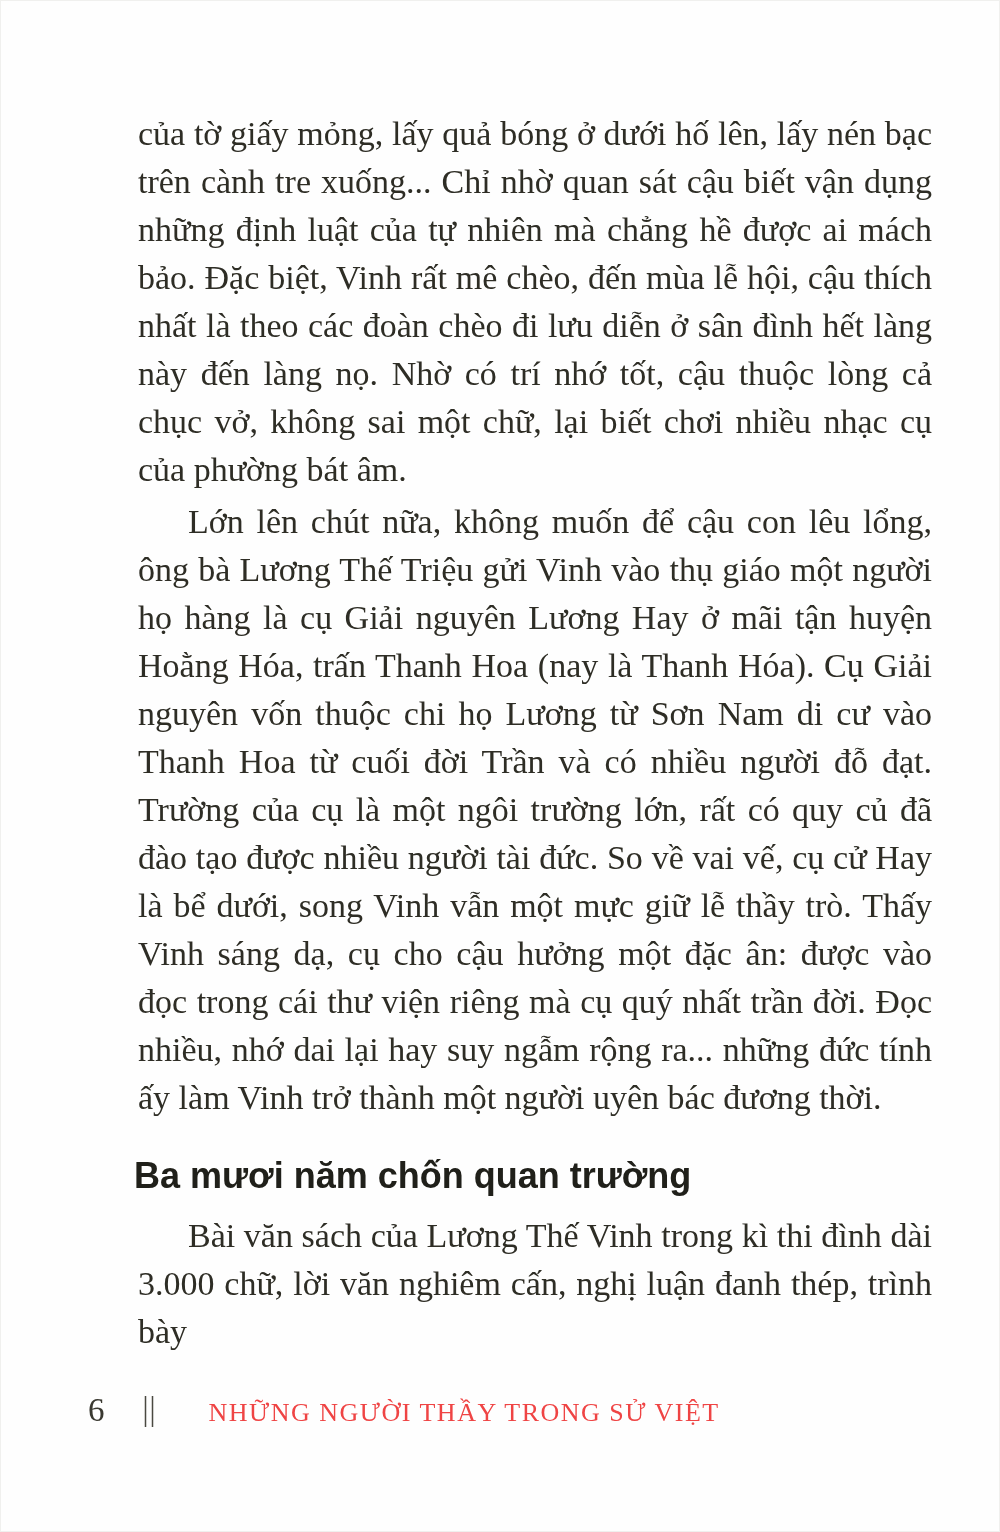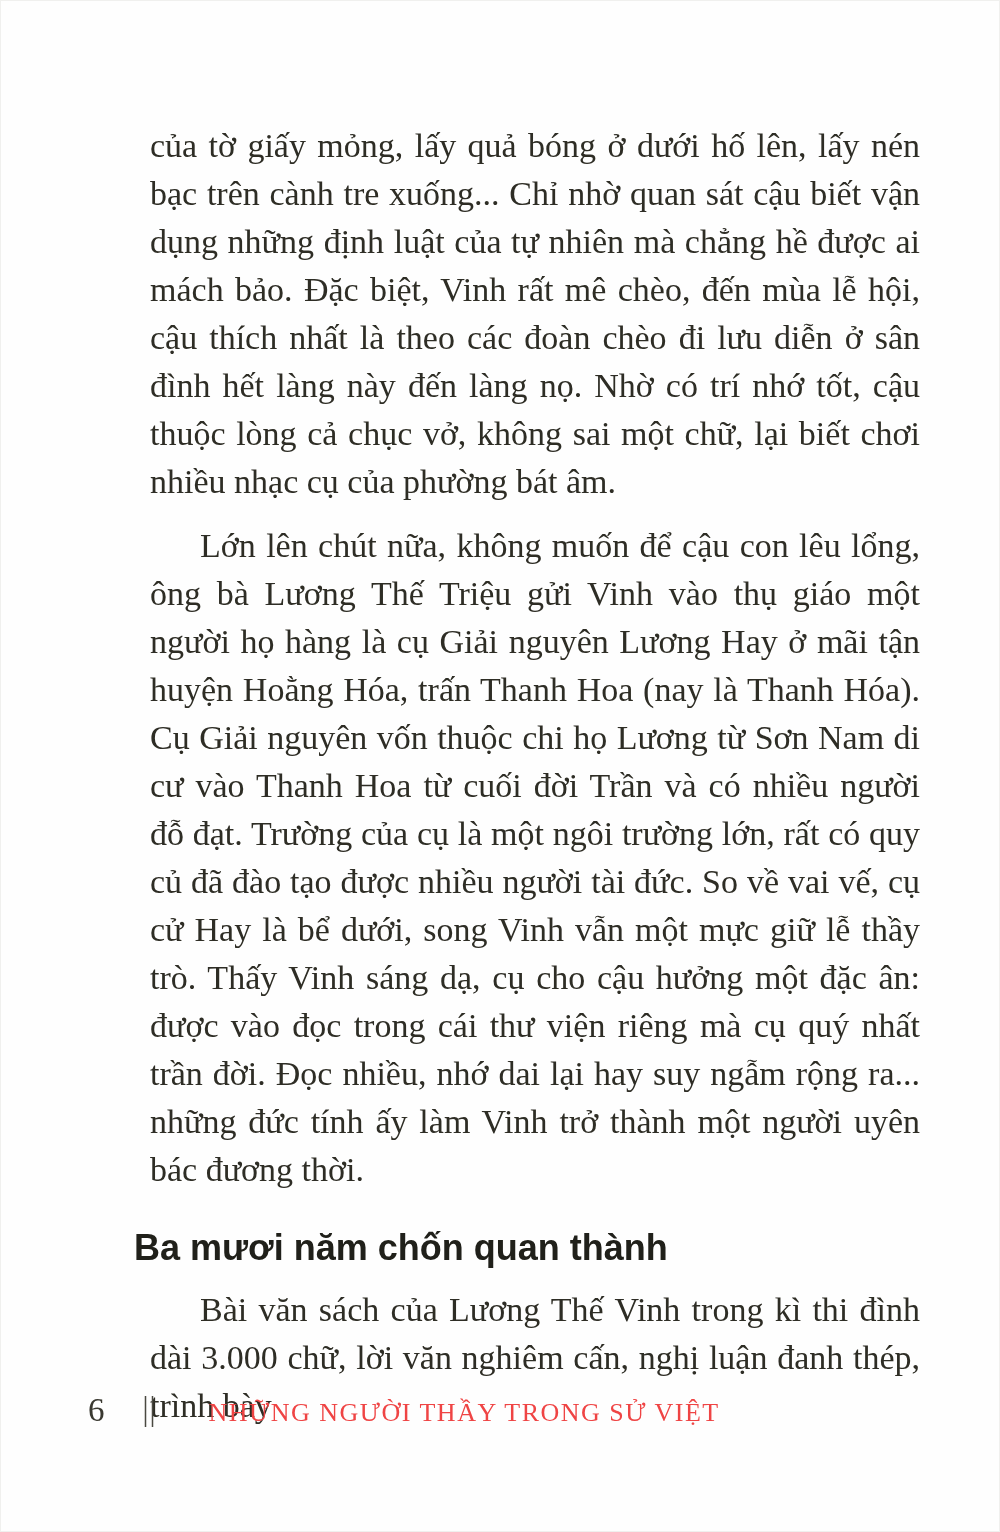--- a/index.html
+++ b/index.html
@@ -22,21 +22,21 @@
     position: absolute;
     left: 134px;
     top: 106px;
     width: 802px;
     color: #2e2d25;
     font-size: 34px;
     line-height: 48px;
     text-align: justify;
   }
   .text-block p {
-    margin: 16px;
+    margin: 4px;
     padding: 0;
   }
   .text-block p.indent {
     text-indent: 50px;
   }
   .section-heading {
     font-family: "Liberation Sans", sans-serif;
     font-weight: bold;
     font-size: 36px;
     line-height: 44px;
@@ -74,21 +74,21 @@
 </style>
 </head>
 <body>
 
 <div class="page">
 
   <main class="text-block">
     <p class="body-paragraph">của tờ giấy mỏng, lấy quả bóng ở dưới hố lên, lấy nén bạc trên cành tre xuống... Chỉ nhờ quan sát cậu biết vận dụng những định luật của tự nhiên mà chẳng hề được ai mách bảo. Đặc biệt, Vinh rất mê chèo, đến mùa lễ hội, cậu thích nhất là theo các đoàn chèo đi lưu diễn ở sân đình hết làng này đến làng nọ. Nhờ có trí nhớ tốt, cậu thuộc lòng cả chục vở, không sai một chữ, lại biết chơi nhiều nhạc cụ của phường bát âm.</p>
     <p class="body-paragraph indent">Lớn lên chút nữa, không muốn để cậu con lêu lổng, ông bà Lương Thế Triệu gửi Vinh vào thụ giáo một người họ hàng là cụ Giải nguyên Lương Hay ở mãi tận huyện Hoằng Hóa, trấn Thanh Hoa (nay là Thanh Hóa). Cụ Giải nguyên vốn thuộc chi họ Lương từ Sơn Nam di cư vào Thanh Hoa từ cuối đời Trần và có nhiều người đỗ đạt. Trường của cụ là một ngôi trường lớn, rất có quy củ đã đào tạo được nhiều người tài đức. So về vai vế, cụ cử Hay là bể dưới, song Vinh vẫn một mực giữ lễ thầy trò. Thấy Vinh sáng dạ, cụ cho cậu hưởng một đặc ân: được vào đọc trong cái thư viện riêng mà cụ quý nhất trần đời. Đọc nhiều, nhớ dai lại hay suy ngẫm rộng ra... những đức tính ấy làm Vinh trở thành một người uyên bác đương thời.</p>
 
-    <h2 class="section-heading">Ba mươi năm chốn quan thành</h2>
+    <h2 class="section-heading">Ba mươi năm chốn quan trường</h2>
 
     <p class="body-paragraph indent">Bài văn sách của Lương Thế Vinh trong kì thi đình dài 3.000 chữ, lời văn nghiêm cấn, nghị luận đanh thép, trình bày</p>
   </main>
 
   <footer class="page-footer">
     <span class="page-number">6</span>
     <span class="footer-separator">||</span>
     <span class="running-title">NHỮNG NGƯỜI THẦY TRONG SỬ VIỆT</span>
   </footer>
 

